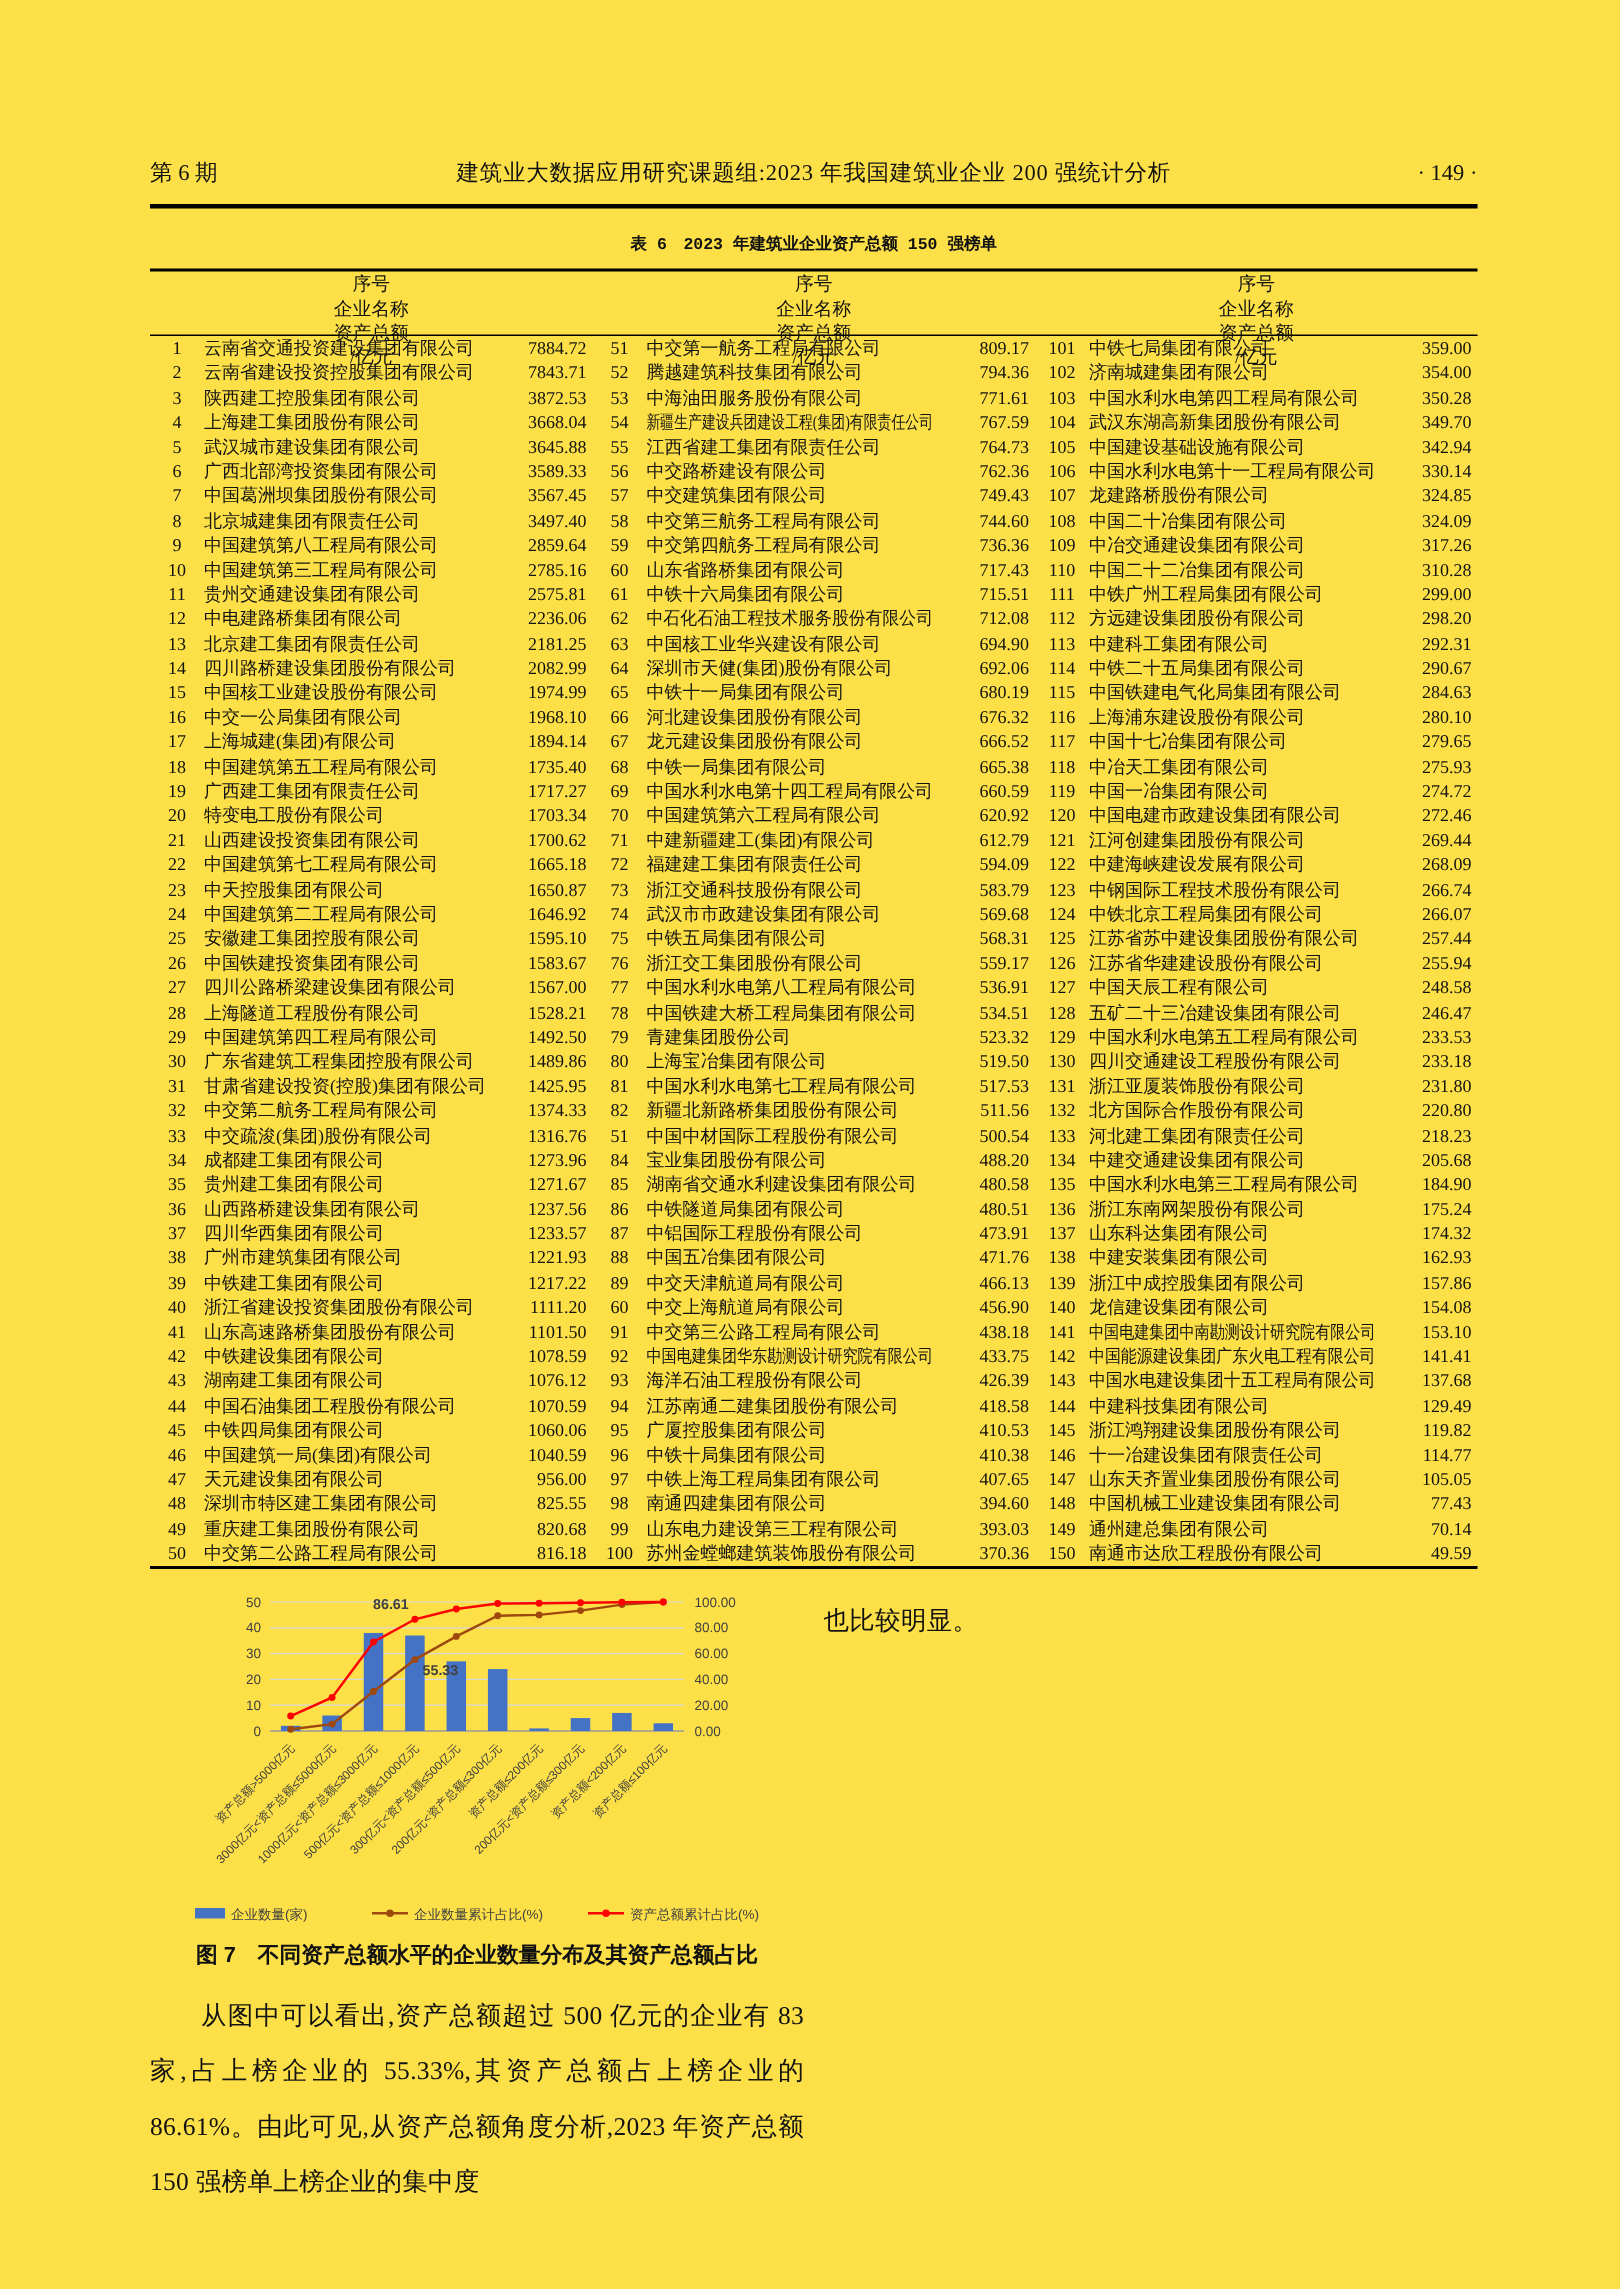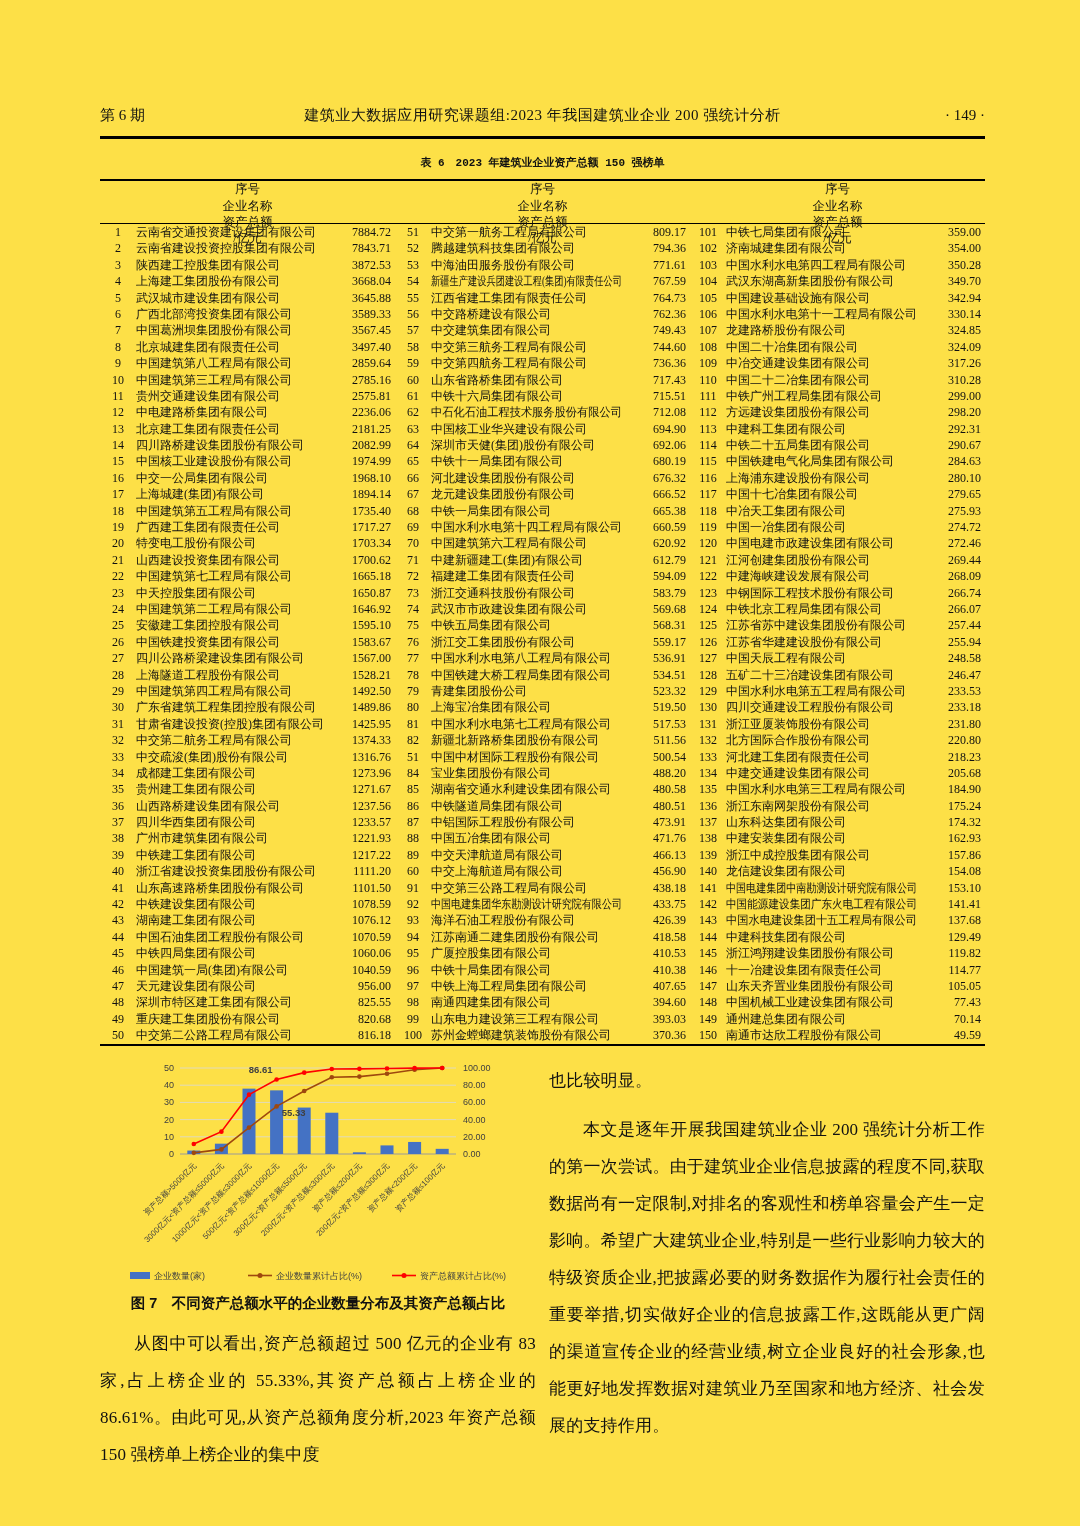--- a/index.html
+++ b/index.html
@@ -930,17 +930,16 @@
             <text x="176" y="223" font-size="9" fill="#404040">企业数量累计占比(%)</text>
             <line x1="292" y1="219.5" x2="316" y2="219.5" stroke="#FF0000" stroke-width="1.6"></line>
             <circle cx="304" cy="219.5" r="2.5" fill="#FF0000"></circle>
             <text x="320" y="223" font-size="9" fill="#404040">资产总额累计占比(%)</text>
           </svg></div>
       <div class="fig-caption">图 7　不同资产总额水平的企业数量分布及其资产总额占比</div>
       <p class="para">从图中可以看出,资产总额超过 500 亿元的企业有 83 家,占上榜企业的 55.33%,其资产总额占上榜企业的 86.61%。由此可见,从资产总额角度分析,2023 年资产总额 150 强榜单上榜企业的集中度</p>
     </div>
     <div class="col">
       <p class="para no-indent">也比较明显。</p>
-      <p class="para">本文是逐年开展我国建筑业企业 200 强统计分析工作的第一次尝试。由于建筑业企业信息披露的程度不同,获取数据尚有一定限制,对排名的客观性和榜单容量会产生一定影响。希望广大建筑业企业,特别是一些行业影响力较大的特级资质企业,把披露必要的财务数据作为履行社会责任的重要举措,切实做好企业的信息披露工作,这既能从更广阔的渠道宣传企业的经营业绩,树立企业良好的社会形象,也能更好地发挥数据对建筑业乃至国家和地方经济、社会发展的支持作用。</p>
     </div>
   </div>
 
 </div>
 
 </body></html>

